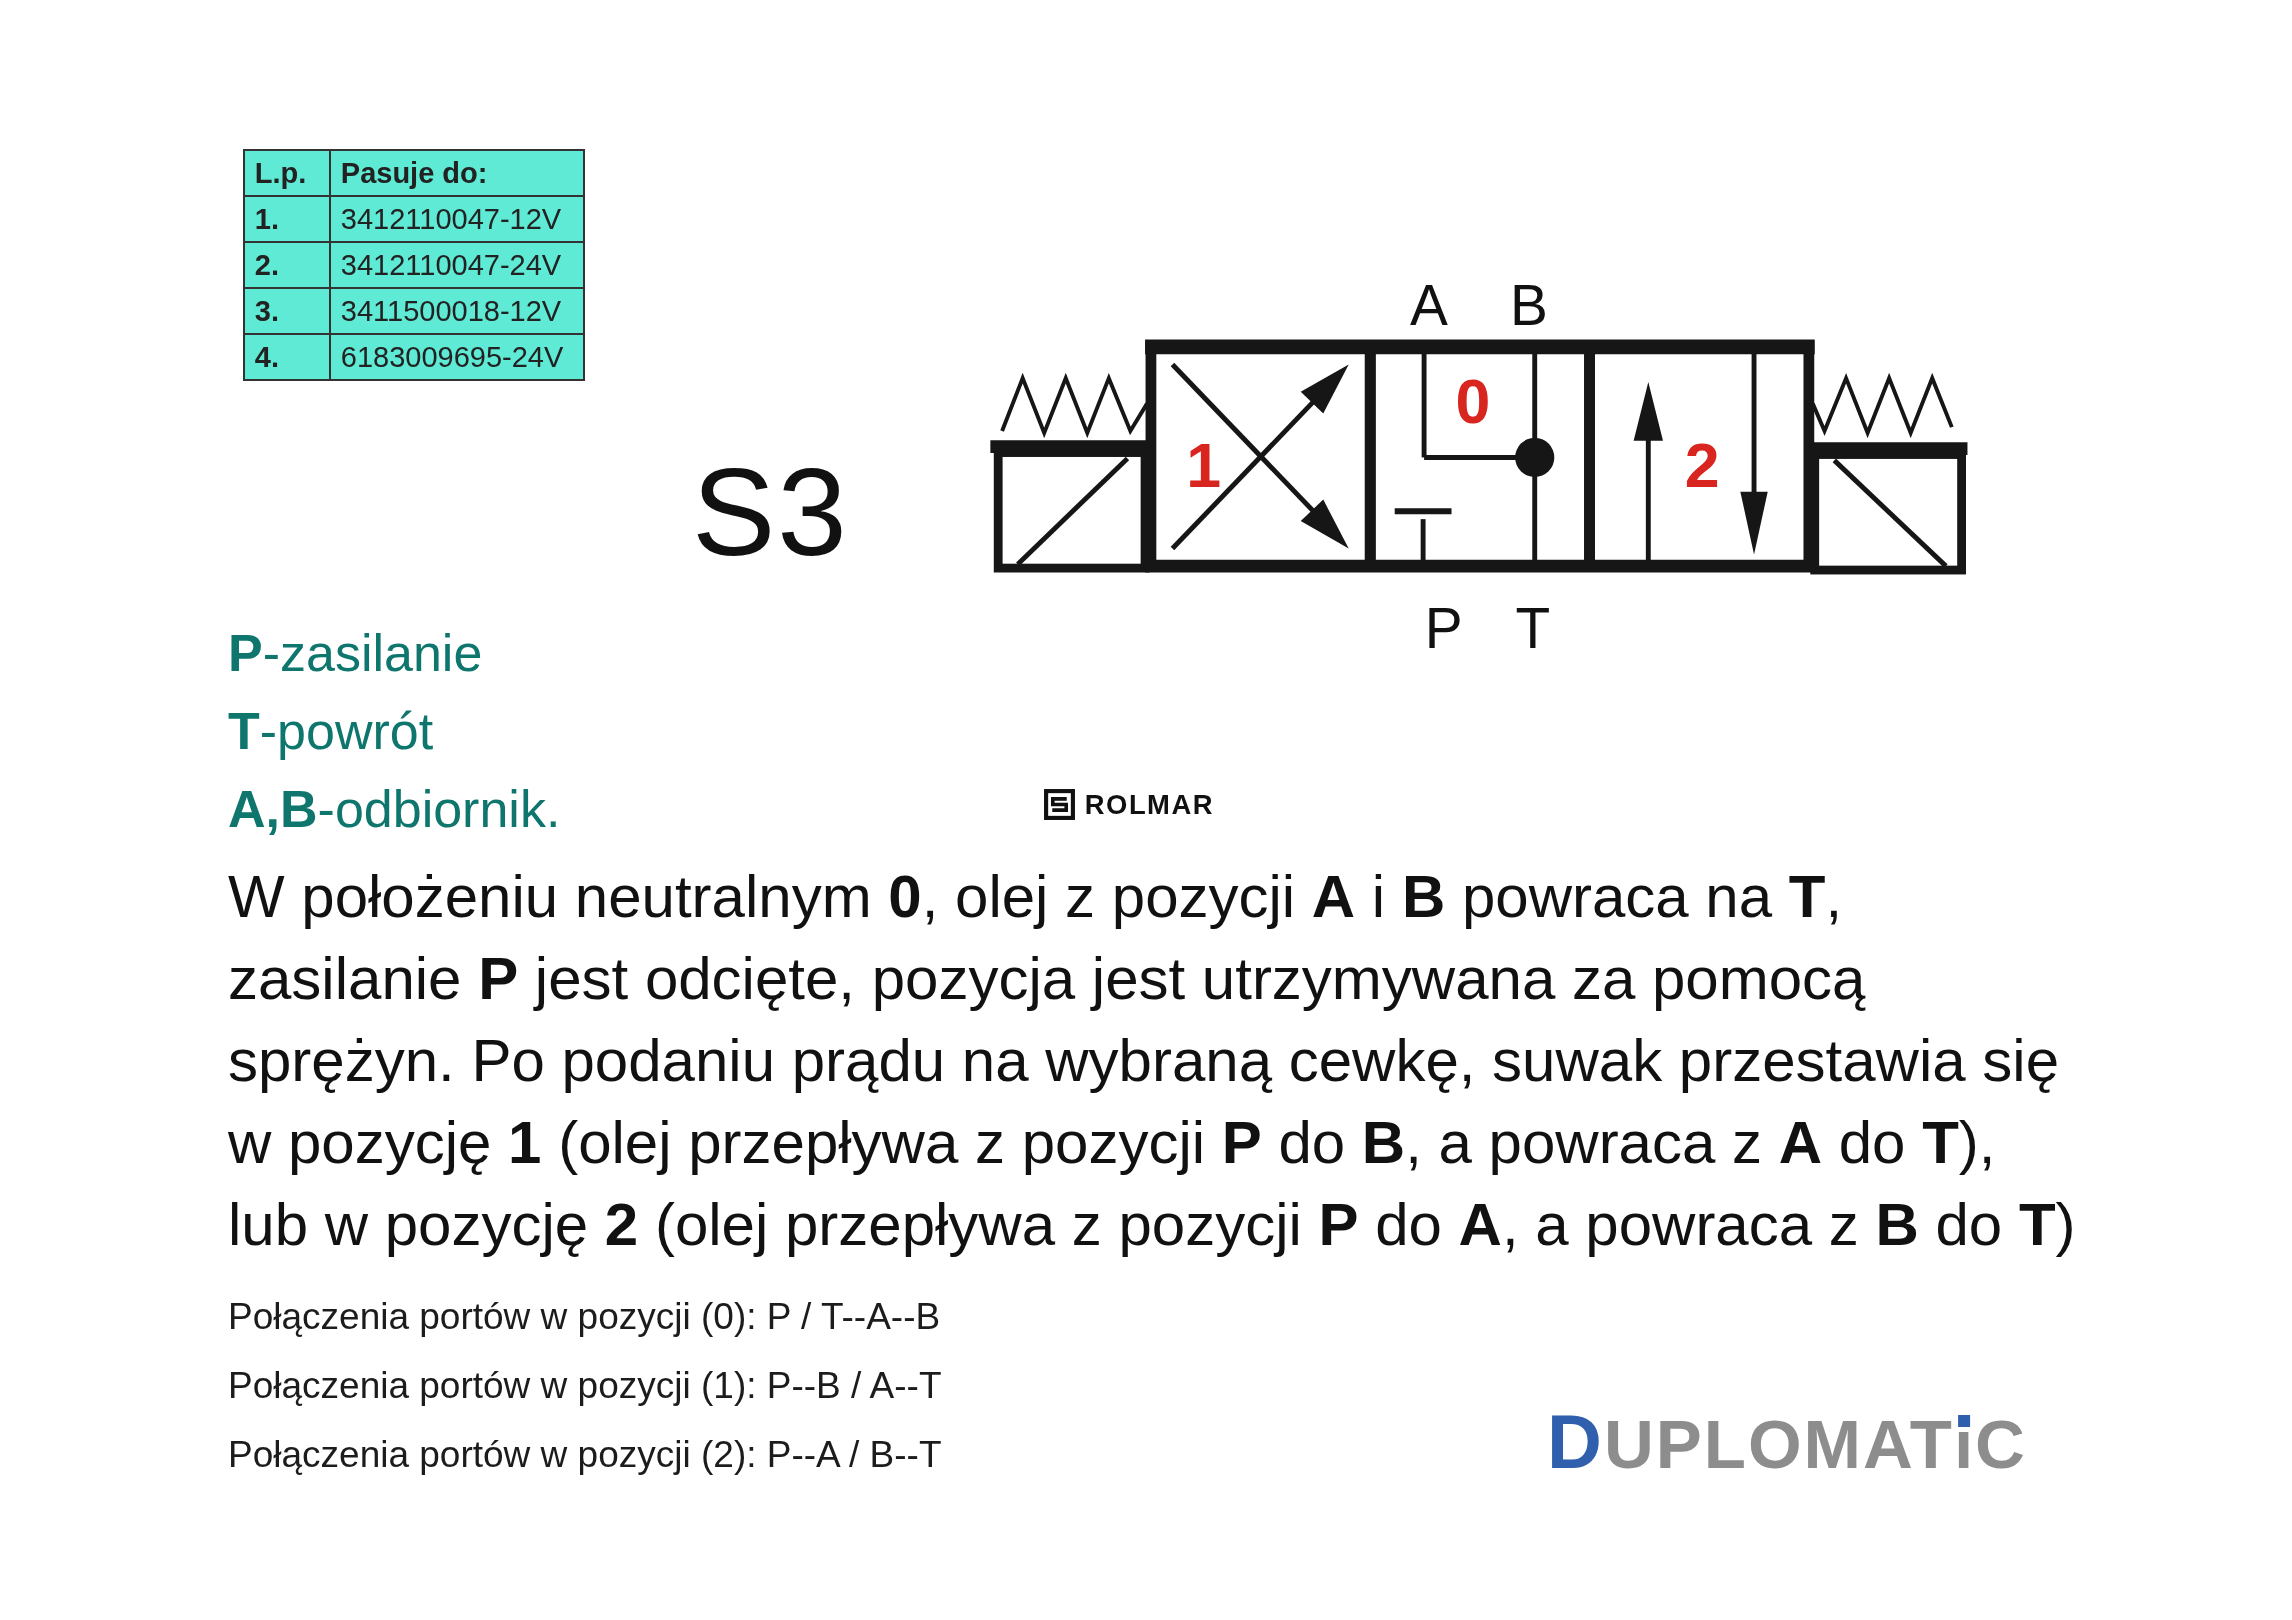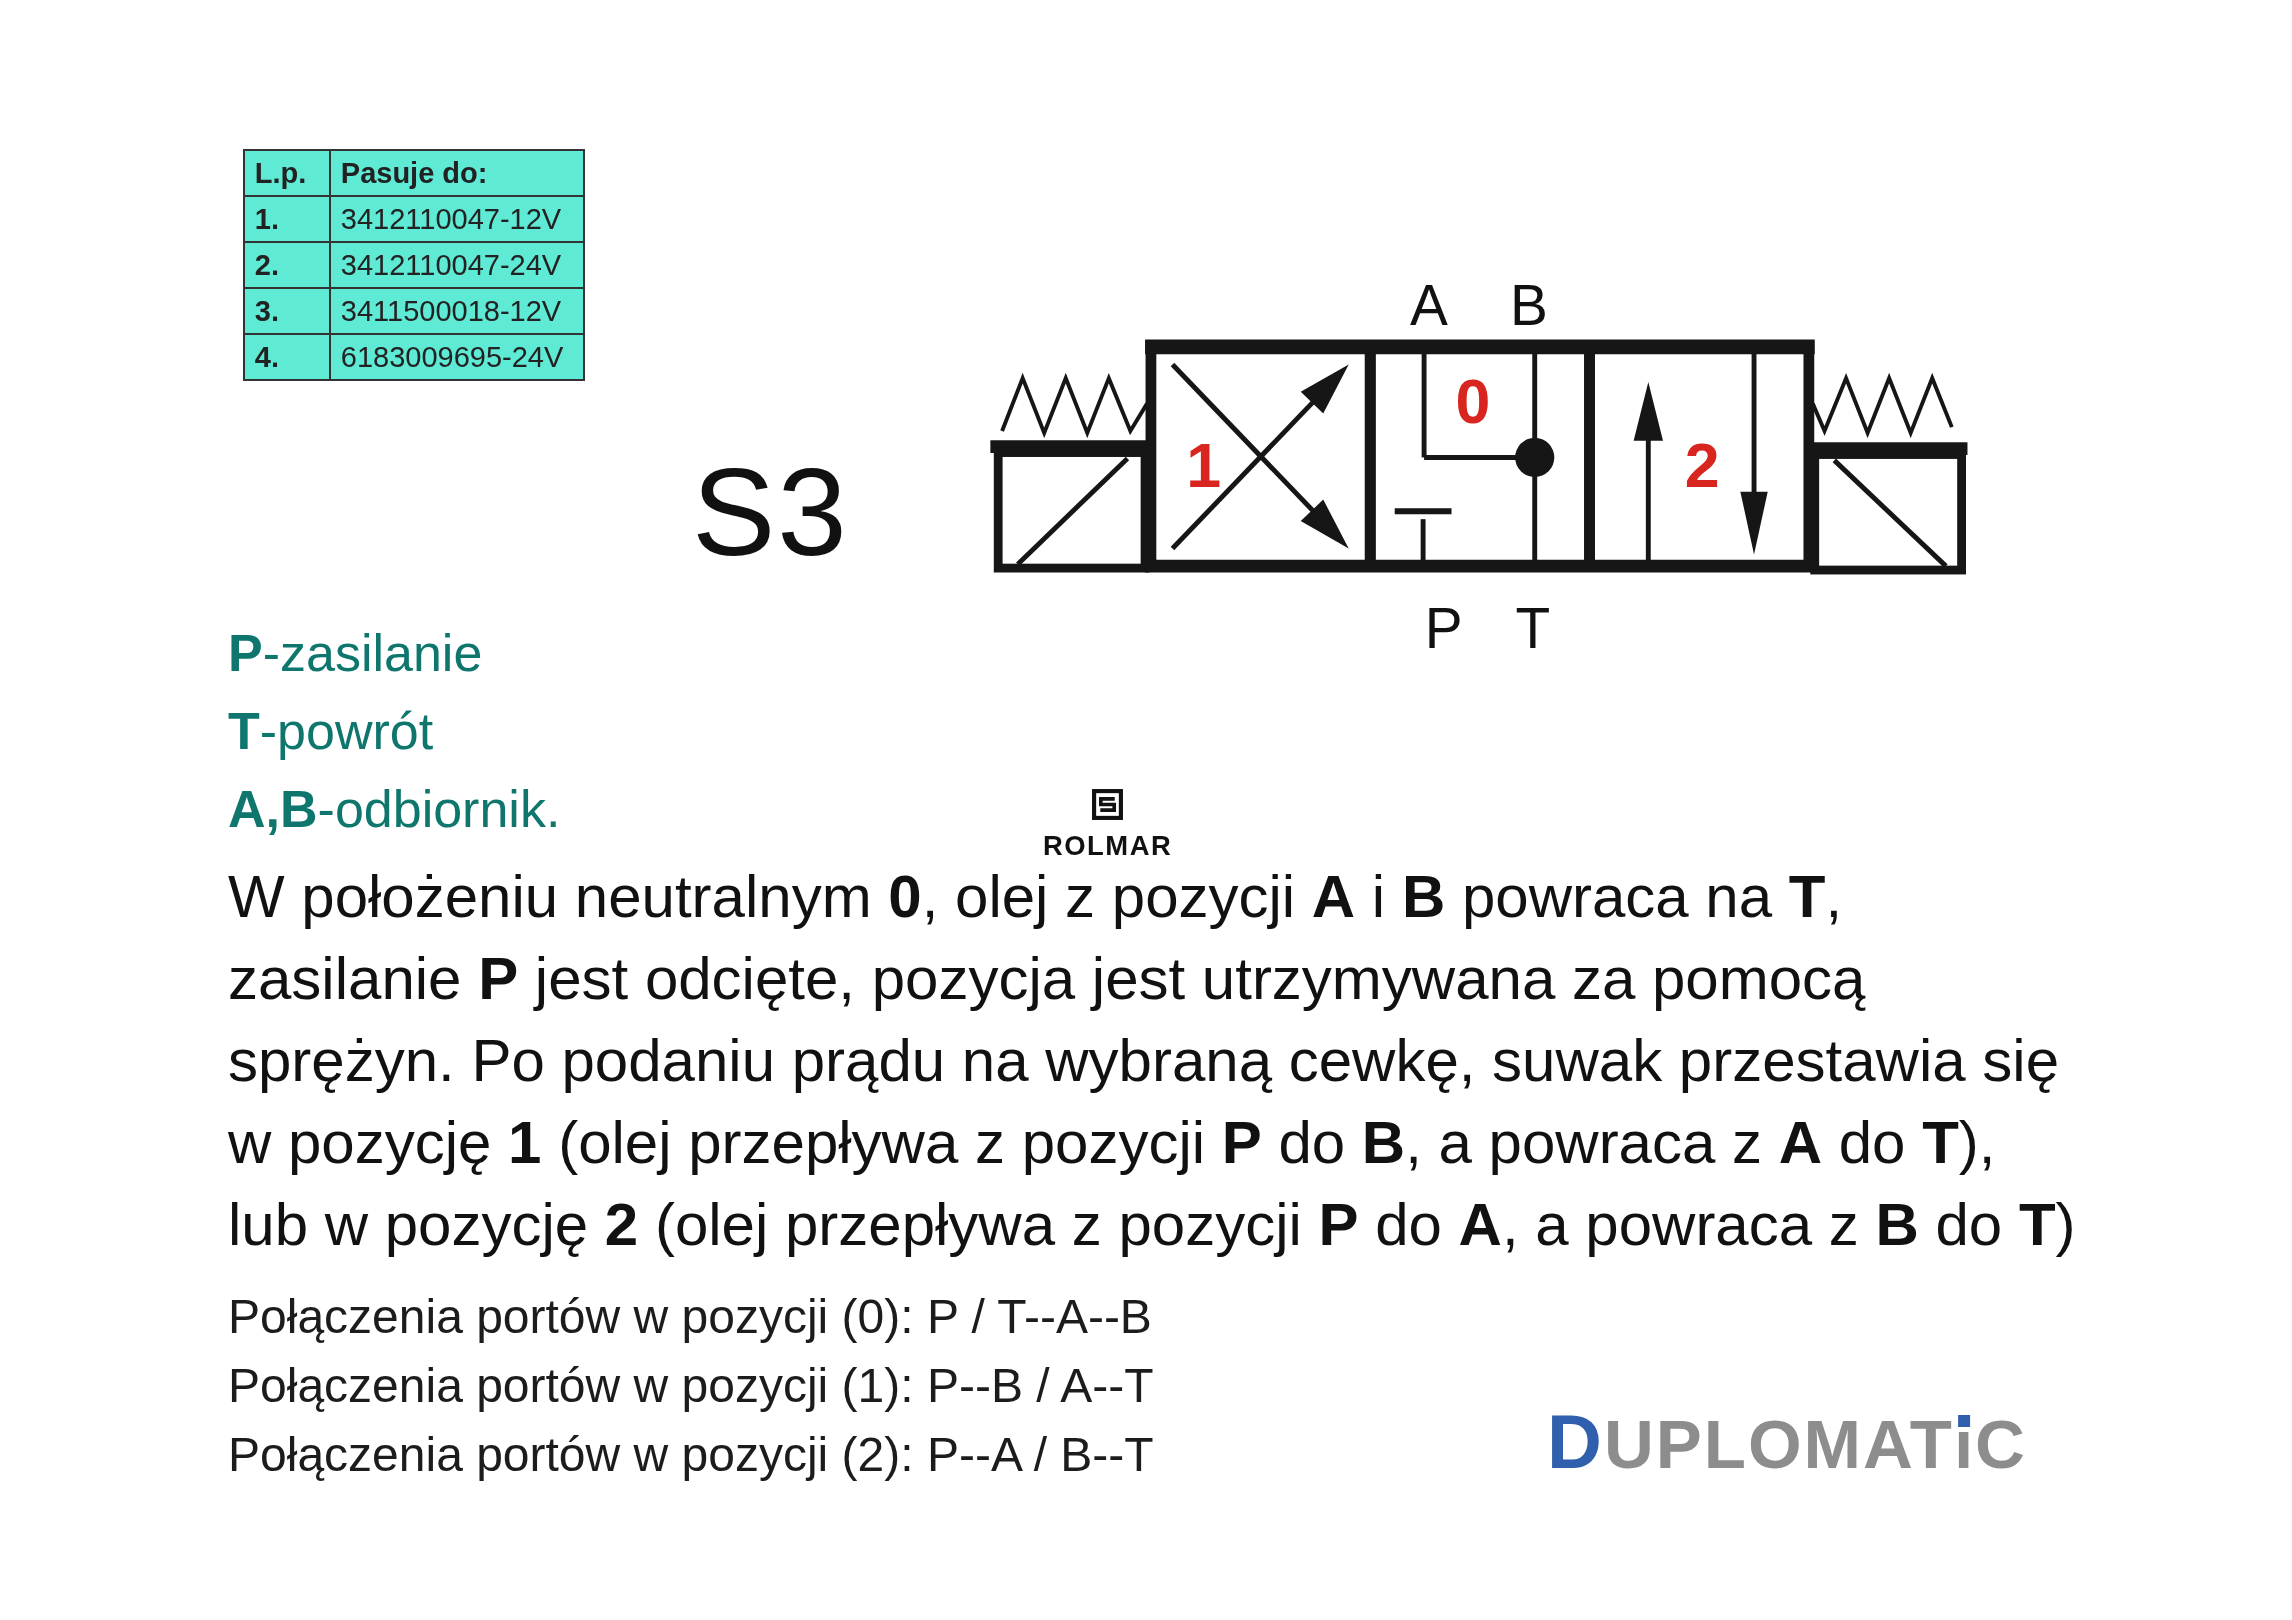--- a/index.html
+++ b/index.html
@@ -45,30 +45,30 @@
   .valve text{font-family:"Liberation Sans", sans-serif;}
   .valve .port{font-size:58px;fill:#111;text-anchor:middle;}
   .valve .pos{font-size:64px;font-weight:700;fill:var(--accent_red,#d9251f);text-anchor:middle;}
 
   
   .legend{position:absolute;left:228px;top:617px;font-size:52px;color:#0f766e;}
   .legend-line{height:78px;line-height:73px;white-space:nowrap;}
   .b{font-weight:700;}
 
   
-  .rolmar{position:absolute;left:1043px;top:788px;display:flex;align-items:center;gap:8.8px;flex-direction:column;}
+  .rolmar{position:absolute;left:1043px;top:788px;display:flex;align-items:center;gap:8.8px;}
   .rolmar-icon{width:33px;height:33px;}
   .rolmar-text{font-size:27.4px;font-weight:800;letter-spacing:1.5px;color:#111;}
 
   
   .desc{position:absolute;left:228px;top:859px;font-size:60px;color:#111;}
   .desc-line{height:82px;line-height:76px;white-space:nowrap;}
 
   
-  .ports-conn{position:absolute;left:228px;top:1286px;font-size:48px;color:#1c1c1c;}
+  .ports-conn{position:absolute;left:228px;top:1286px;font-size:37px;color:#1c1c1c;}
   .conn-line{height:69px;line-height:61px;white-space:nowrap;}
 
   
   .duplomatic{
     position:absolute;left:1547px;top:1404px;
     font-size:69px;font-weight:700;letter-spacing:2px;line-height:1;
     color:var(--dup_gray,#8d8d8d);white-space:nowrap;
   }
   .dup-d{color:var(--dup_blue,#3060ad);font-size:76px;}
   .dup-mid{color:var(--dup_gray,#8d8d8d);}

